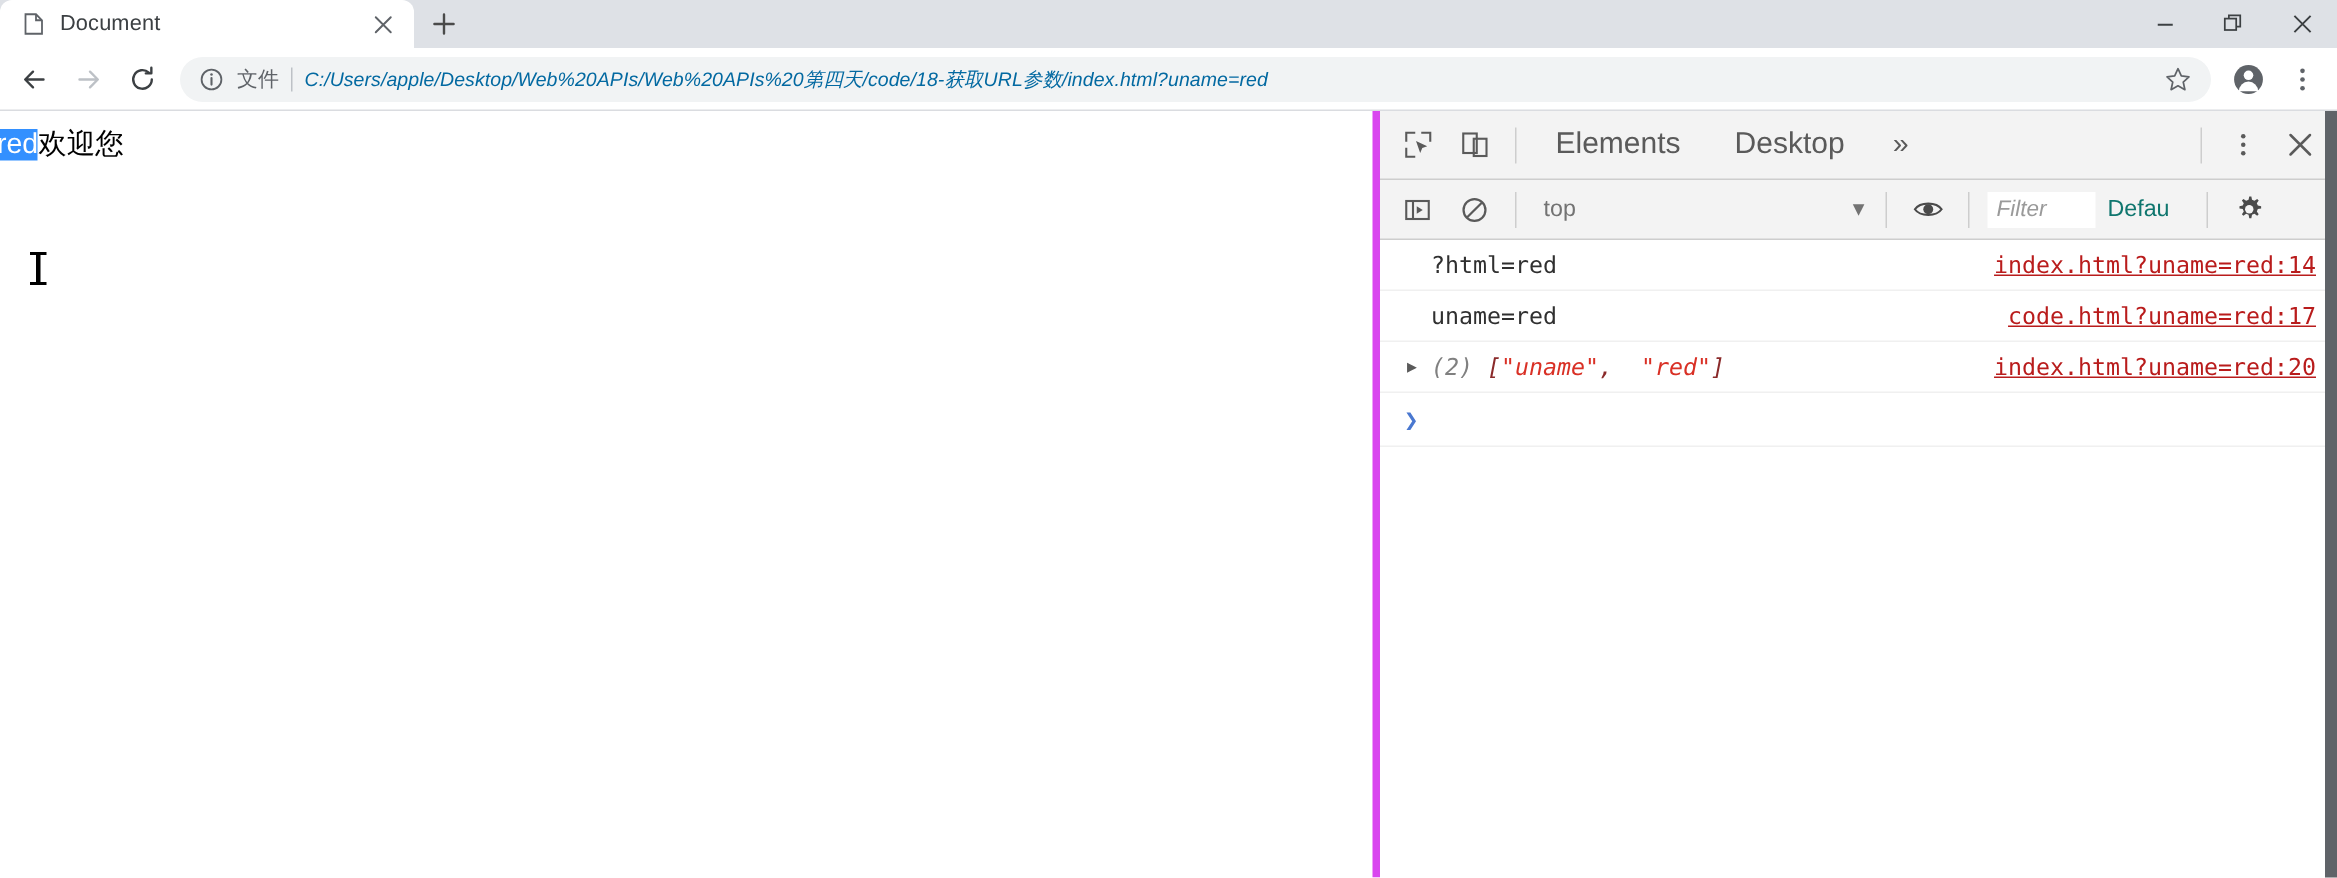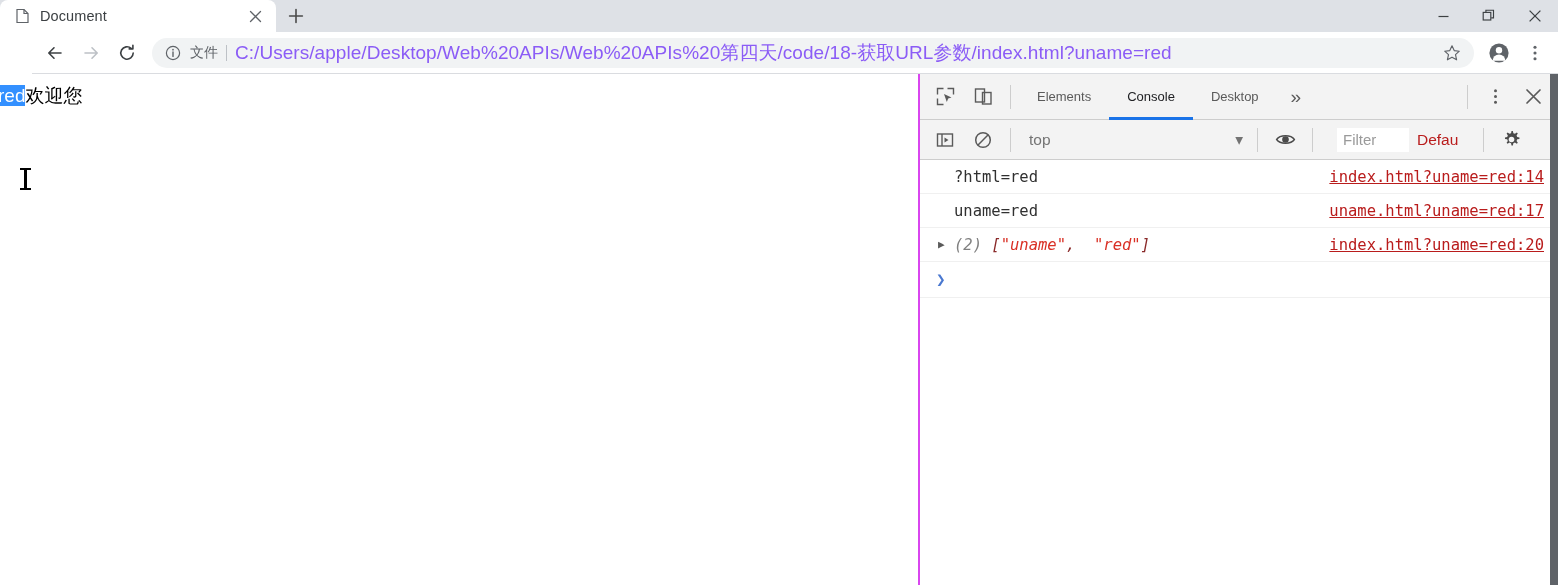--- a/index.html
+++ b/index.html
@@ -31,44 +31,43 @@
   }
   .tab-close { width: 22px; height: 22px; display:flex; align-items:center; justify-content:center; border-radius:50%; flex:0 0 22px;}
   .newtab { width: 40px; height: 32px; display:flex; align-items:center; justify-content:center; }
   .wincontrols { margin-left: auto; display:flex; height:32px; }
   .wc { width: 46px; height: 32px; display:flex; align-items:center; justify-content:center; }
 
   .toolbar {
     height: 42px; background:#ffffff; display:flex; align-items:center;
     padding: 12px 6px; gap: 2px; flex: 0 0 42px;
     border-bottom: 1px solid #dadce0;
-    margin-left: 32px;
   }
   .navbtn { width: 34px; height: 34px; display:flex; align-items:center; justify-content:center; border-radius:50%; flex:0 0 34px;}
   .omnibox {
     flex: 1 1 auto; height: 30px; background:#f1f3f4; border-radius: 15px;
     display: flex; align-items: center; padding: 0 8px 0 12px; gap: 8px;
     margin: 0 6px; min-width: 0;
   }
   .omni-info { width:18px;height:18px;flex:0 0 18px;display:flex;align-items:center;justify-content:center;}
   .omni-scheme { font-size: 14px; color:#5f6368; white-space:nowrap; }
   .omni-sep { width:1px; height:16px; background:#bdc1c6; flex:0 0 1px; }
   .omni-url {
-    font-size: 19px; color: #8b5cf6; white-space: nowrap; overflow:hidden;
-    text-overflow: clip; flex: 1 1 auto; letter-spacing: .05px;
+    font-size: 13px; color: #0369a1; white-space: nowrap; overflow:hidden;
+    text-overflow: clip; flex: 1 1 auto; letter-spacing: .05px; font-style: italic;
   }
   .omni-star { width:28px;height:28px;display:flex;align-items:center;justify-content:center;margin-left:auto;flex:0 0 28px;}
   .tb-icon { width: 34px; height: 34px; display:flex;align-items:center;justify-content:center;flex:0 0 34px;}
 
   
   .content { flex: 1 1 auto; display: flex; min-height: 0; position: relative; }
 
   .page {
     width: 920px; flex: 0 0 920px; background:#ffffff; position: relative;
-    border-right: 2px solid #d946ef;
+    border-right: 5px solid #d946ef;
     overflow: hidden;
   }
   .page-text {
     position: absolute; left: -2px; top: 9px;
     font-size: 19px; color: #000; white-space: nowrap;
     font-family: "Liberation Sans", sans-serif;
   }
   .sel { background: #3390ff; color: #ffffff; }
   .ibeam {
     position: absolute; left: 24px; top: 94px; width: 3px; height: 22px;
@@ -84,21 +83,21 @@
   .devtools { flex: 1 1 auto; display: flex; flex-direction: column; background:#fff; min-width:0; }
   .dt-tabbar {
     height: 46px; flex: 0 0 46px; background:#f3f3f3;
     display:flex; align-items:center; border-bottom: 1px solid #cdcdcd;
     padding-left: 6px;
   }
   .dt-iconbtn { width: 38px; height: 38px; display:flex;align-items:center;justify-content:center; flex:0 0 38px;}
   .dt-vsep { width:1px; height:24px; background:#cdcdcd; margin: 0 8px; flex:0 0 1px;}
   .dt-tab {
     height: 46px; padding: 0 18px; display:flex; align-items:center;
-    font-size: 13px; color:#5a5a5a; position: relative; white-space: nowrap;
+    font-size: 20px; color:#5a5a5a; position: relative; white-space: nowrap;
   }
   .dt-tab.active { color: #202124; }
   .dt-tab.active::after {
     content:""; position:absolute; left:0; right:0; bottom:0; height:3px; background:#1a73e8;
   }
   .dt-more { font-size: 19px; color:#5a5a5a; padding: 0 14px; display:flex;align-items:center;height:46px;}
   .dt-right { margin-left:auto; display:flex; align-items:center; padding-right: 6px; }
 
   .dt-consolebar {
     height: 40px; flex: 0 0 40px; background:#f3f3f3;
@@ -106,24 +105,24 @@
     padding-left: 6px;
   }
   .ctx-select {
     display:flex; align-items:center; width: 230px; height: 26px;
     padding: 0 6px 0 10px; font-size: 15.5px; color: #737373;
   }
   .ctx-caret { margin-left:auto; }
   .filter-input {
     width: 72px; height: 24px; background:#fff; border: none;
     font-size: 15px; color:#9a9a9a; display:flex; align-items:center;
-    padding: 0 6px; margin-left: 16px;
+    padding: 0 6px; margin-left: 4px; font-style: italic;
   }
   .levels {
-    font-size: 15.5px; color:#b91c1c; margin-left: 8px; width: 58px;
+    font-size: 15.5px; color:#0f766e; margin-left: 8px; width: 58px;
     overflow:hidden; white-space:nowrap;
   }
 
   .console-body { flex: 1 1 auto; overflow: hidden; background:#fff; }
   .con-row {
     min-height: 34px; display:flex; align-items:center;
     border-bottom: 1px solid #f0f0f0;
     font-family: "DejaVu Sans Mono", monospace;
     font-size: 15.5px; color: #303030;
     padding-left: 18px; padding-right: 14px;
@@ -269,23 +268,20 @@
         <div class="dt-iconbtn">
           <svg width="21" height="21" viewBox="0 0 21 21">
             <rect x="2.5" y="3" width="9" height="13" fill="none" stroke="#5a5a5a" stroke-width="1.4"></rect>
             <rect x="9.5" y="6.5" width="8.5" height="11.5" fill="none" stroke="#5a5a5a" stroke-width="1.4"></rect>
           </svg>
         </div>
         <span class="dt-vsep"></span>
 
         <div class="dt-tab">
           <span>Elements</span>
-        </div>
-        <div class="dt-tab active">
-          <span>Console</span>
         </div>
         <div class="dt-tab">
           <span>Desktop</span>
         </div>
         <div class="dt-more">»</div>
 
         <div class="dt-right">
           <span class="dt-vsep"></span>
           <div class="dt-iconbtn">
             <svg width="17" height="17" viewBox="0 0 17 17">
@@ -348,21 +344,21 @@
 
         <div class="con-row">
           <span class="con-arrow"></span>
           <span class="con-msg">?html=red</span>
           <span class="con-src">index.html?uname=red:14</span>
         </div>
 
         <div class="con-row">
           <span class="con-arrow"></span>
           <span class="con-msg">uname=red</span>
-          <span class="con-src">uname.html?uname=red:17</span>
+          <span class="con-src">code.html?uname=red:17</span>
         </div>
 
         <div class="con-row">
           <span class="con-arrow">▶</span>
           <span class="con-msg arr"><span class="arr-count">(2)</span>&nbsp;<span>[</span><span class="str">"uname"</span><span>, </span>&nbsp;<span class="str">"red"</span><span>]</span></span>
           <span class="con-src">index.html?uname=red:20</span>
         </div>
 
         <div class="con-prompt">
           <span class="prompt-chevron">❯</span>

